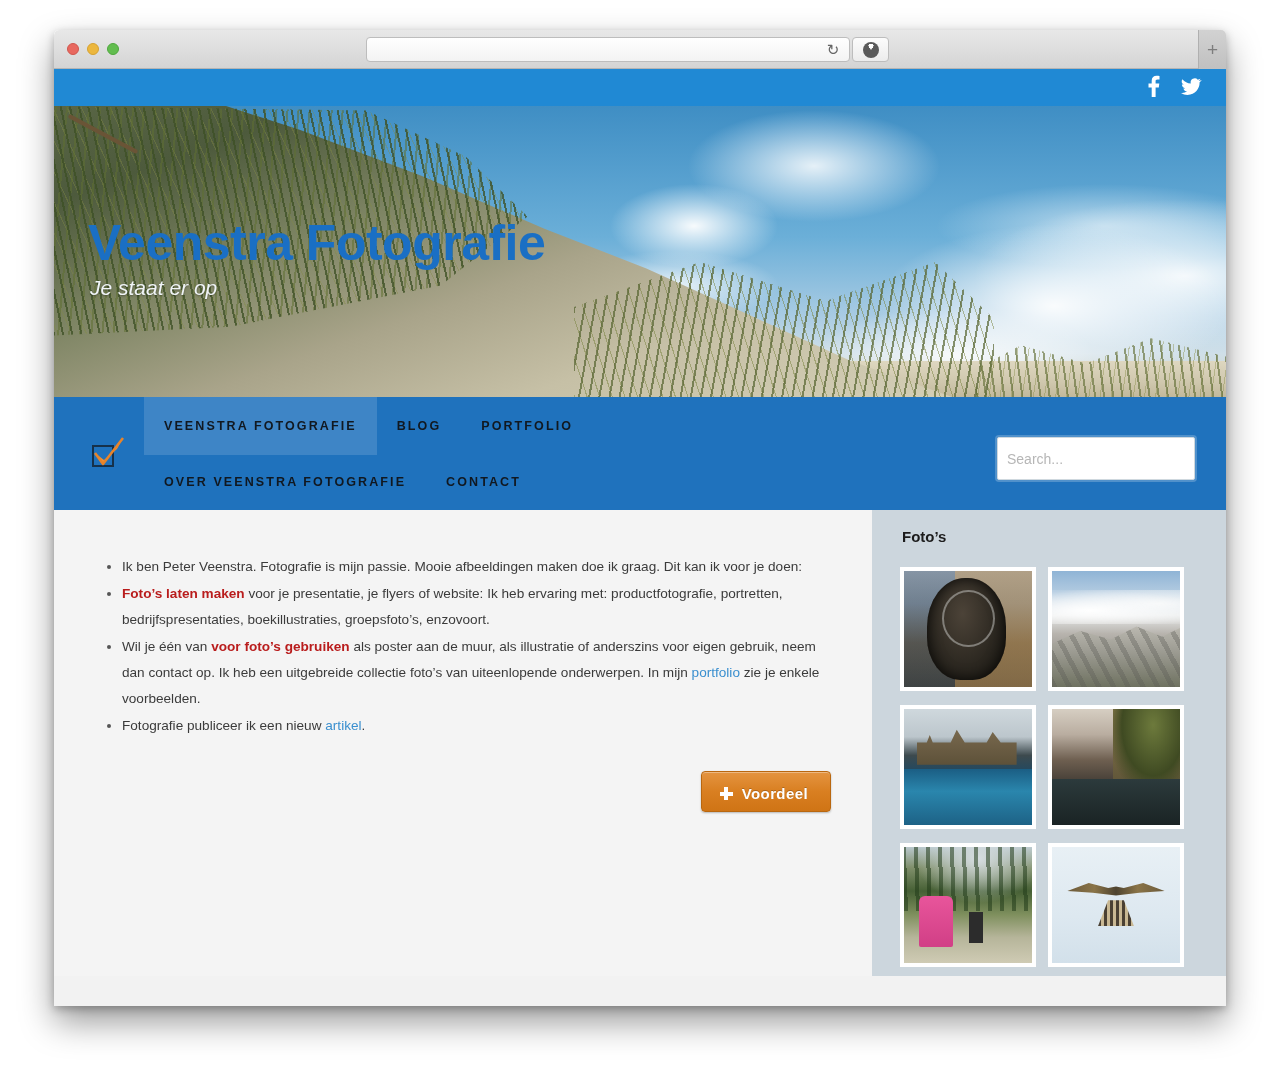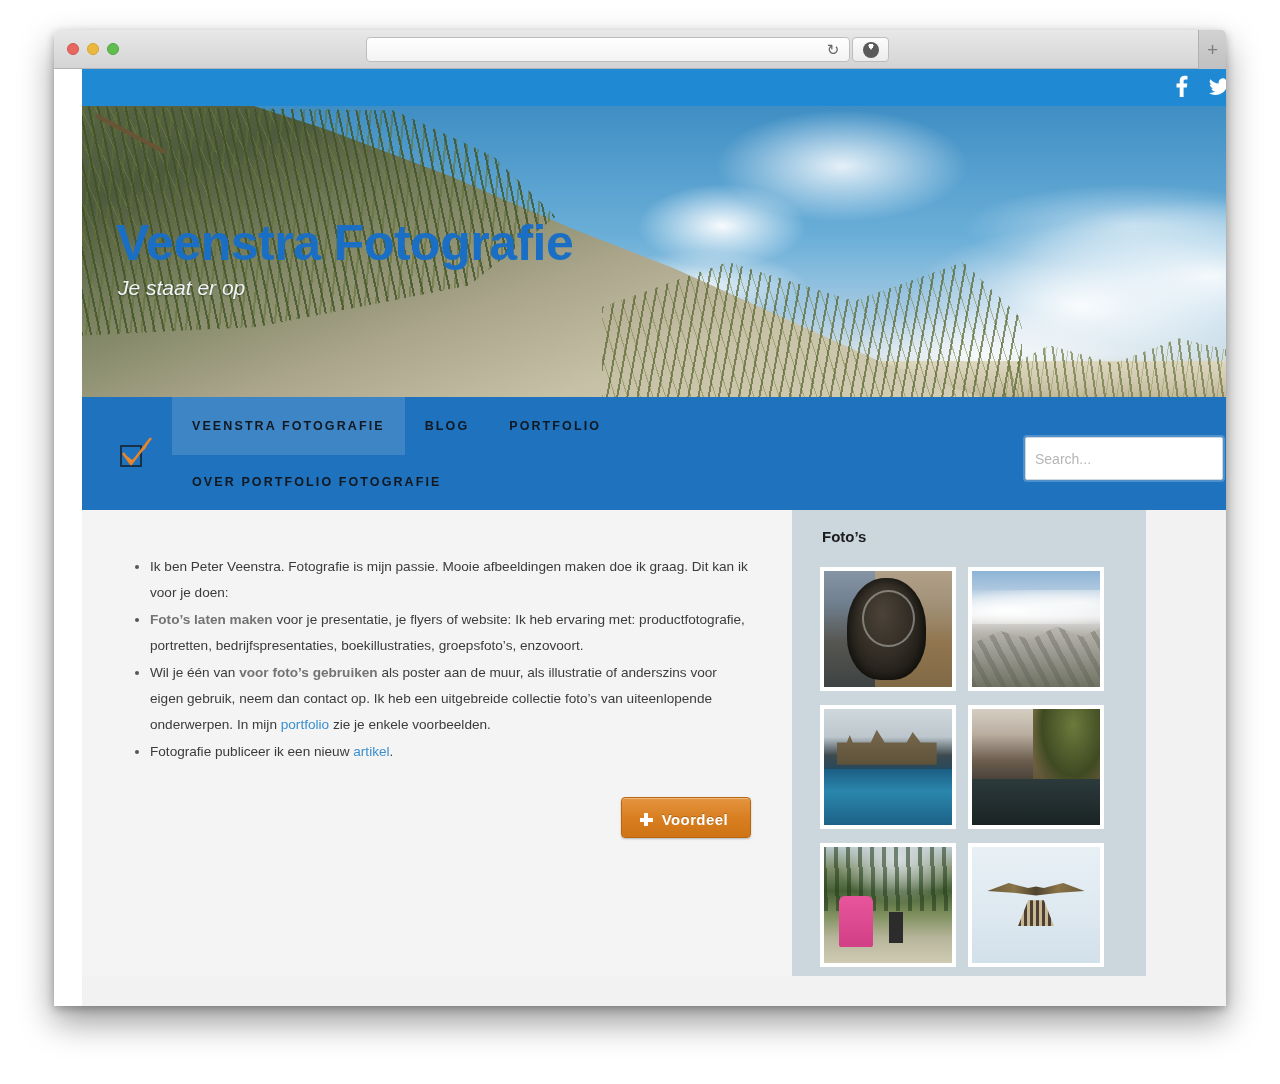--- a/index.html
+++ b/index.html
@@ -128,21 +128,20 @@
     cursor: pointer;
   }
 
   
   .page {
     position: relative;
     width: 1172px;
     height: 937px;
     background: #f2f2f2;
     overflow: hidden;
-    margin-left: 28px;
   }
 
   
   .topbar {
     position: relative;
     height: 37px;
     background: #2089d4;
   }
   .social-icons {
     position: absolute;
@@ -320,40 +319,40 @@
   }
   .search-input::placeholder { color: #b6b6b6; }
 
   
   .body-cols {
     position: relative;
     display: flex;
     height: 466px;
   }
   .main-col {
-    width: 710px;
+    width: 818px;
     background: #f4f4f4;
     padding: 44px 40px 0 40px;
   }
   .side-col {
     width: 354px;
     background: #ccd6dd;
     padding: 18px 42px 0 28px;
   }
 
   .content-list {
     list-style: disc;
     margin-left: 28px;
     color: #3b3b3b;
     font-size: 13.6px;
     line-height: 26px;
   }
   .content-list li { margin-bottom: 1px; }
   .content-list li::marker { color: #555; }
-  .content-list b { font-weight: bold; color: #737373; }
+  .content-list b { font-weight: bold; color: #b91c1c; }
   .content-list a { color: #3a8fcf; text-decoration: none; cursor: pointer; }
 
   .voordeel-row {
     display: flex;
     justify-content: flex-end;
     padding-right: 1px;
     margin-top: 32px;
   }
   .voordeel-btn {
     display: inline-flex;
@@ -591,21 +590,22 @@
         </svg>
       </div>
 
       <div class="nav-rows">
         <div class="nav-row first">
           <div class="nav-item active">VEENSTRA FOTOGRAFIE</div>
           <div class="nav-item">BLOG</div>
           <div class="nav-item">PORTFOLIO</div>
         </div>
         <div class="nav-row second">
-          <div class="nav-item">OVER PORTFOLIO FOTOGRAFIE</div>
+          <div class="nav-item">OVER VEENSTRA FOTOGRAFIE</div>
+          <div class="nav-item">CONTACT</div>
         </div>
       </div>
 
       <div class="search-wrap">
         <input class="search-input" type="text" placeholder="Search..." style="">
       </div>
     </div>
 
     <div class="body-cols">
 

